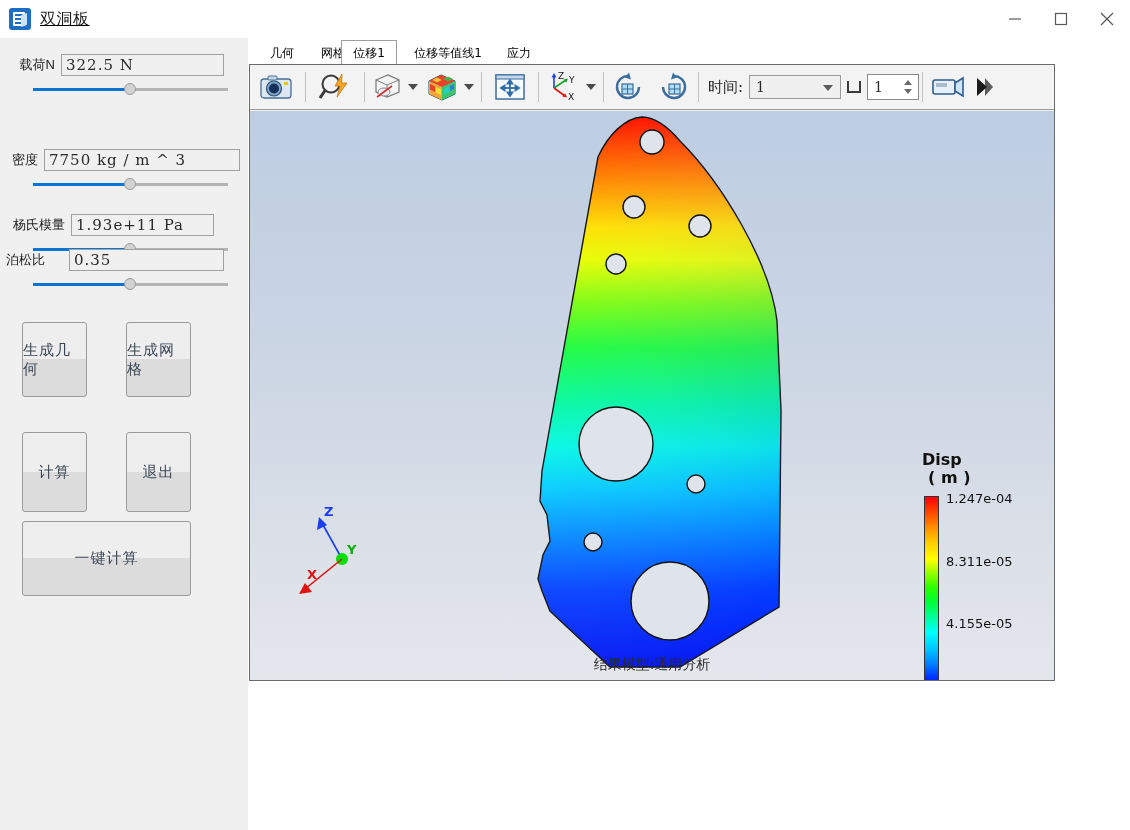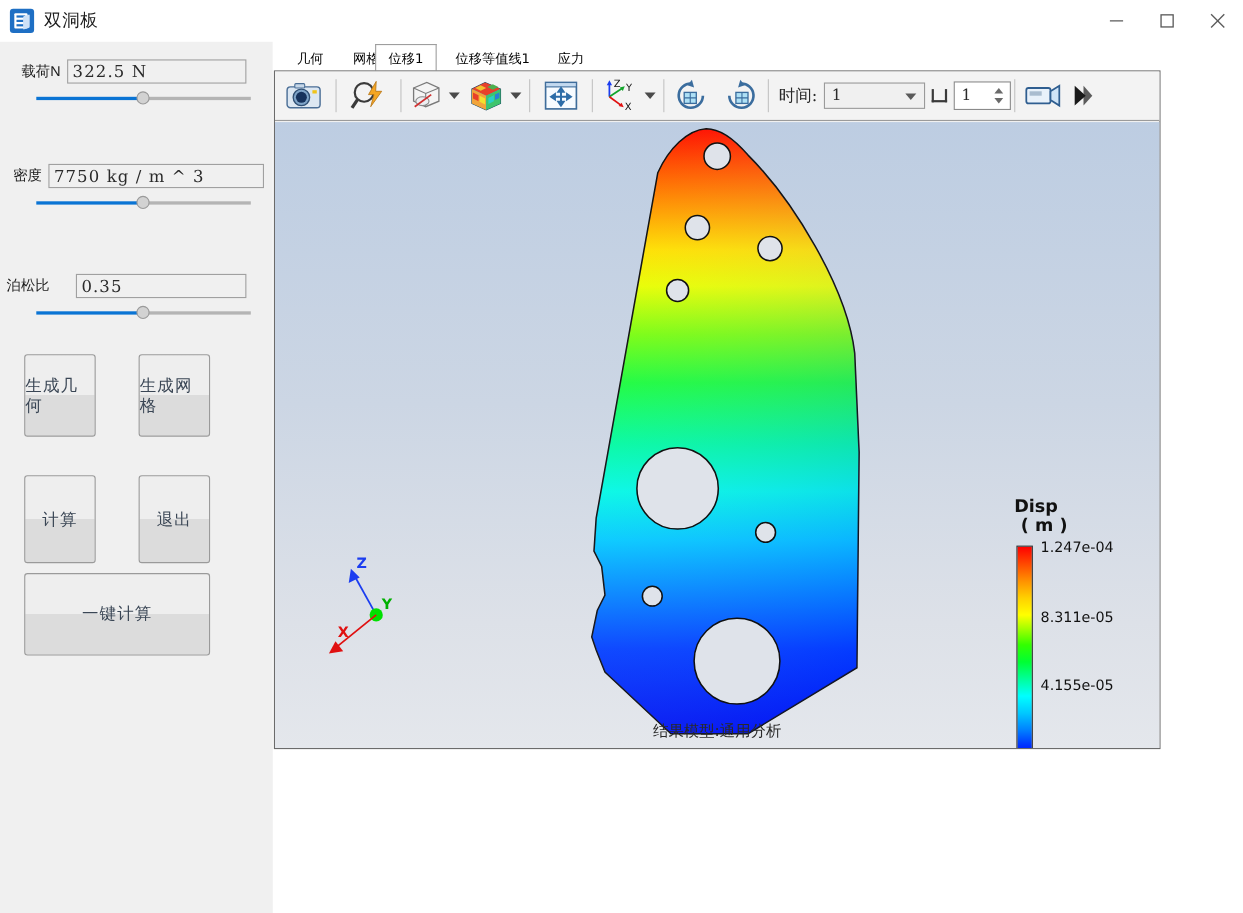--- a/index.html
+++ b/index.html
@@ -8,21 +8,21 @@
     width: 1130px; height: 830px;
     background: #ffffff;
     font-family: "Liberation Sans", sans-serif;
     overflow: hidden;
   }
 
   
   #titlebar {
     position: absolute; left: 0; top: 0; width: 1130px; height: 38px;
     background: #ffffff;
-    display: flex; align-items: center;
+    display: flex; align-items: center; text-decoration: underline;
   }
   #app-icon {
     width: 22px; height: 22px; margin-left: 9px; margin-right: 9px;
     border-radius: 3px;
     background: #1e6fc4;
     position: relative; flex: none;
   }
   #app-icon .bk {
     position: absolute; left: 4px; top: 4px; width: 12px; height: 14px;
     background: #ffffff; border-radius: 1px;
@@ -231,20 +231,31 @@
       <div class="flabel" style="width:38px">密度</div>
       <div class="ftext" style="width:196px;margin-left:6px">7750 kg / m ^ 3</div>
     </div>
     <div class="slider" style="left:33px;top:26px;width:195px">
       <div class="track-l" style="width:97px"></div>
       <div class="track-r" style="width:98px"></div>
       <div class="knob" style="left:91px"></div>
     </div>
   </div>
 
+  <div class="field" style="top:176px">
+    <div class="row">
+      <div class="flabel" style="width:65px">杨氏模量</div>
+      <div class="ftext" style="width:143px;margin-left:6px">1.93e+11 Pa</div>
+    </div>
+    <div class="slider" style="left:33px;top:26px;width:195px">
+      <div class="track-l" style="width:97px"></div>
+      <div class="track-r" style="width:98px"></div>
+      <div class="knob" style="left:91px"></div>
+    </div>
+  </div>
 
   <div class="field" style="top:211px">
     <div class="row">
       <div class="flabel" style="width:45px">泊松比</div>
       <div class="ftext" style="width:155px;margin-left:24px">0.35</div>
     </div>
     <div class="slider" style="left:33px;top:26px;width:195px">
       <div class="track-l" style="width:97px"></div>
       <div class="track-r" style="width:98px"></div>
       <div class="knob" style="left:91px"></div>

